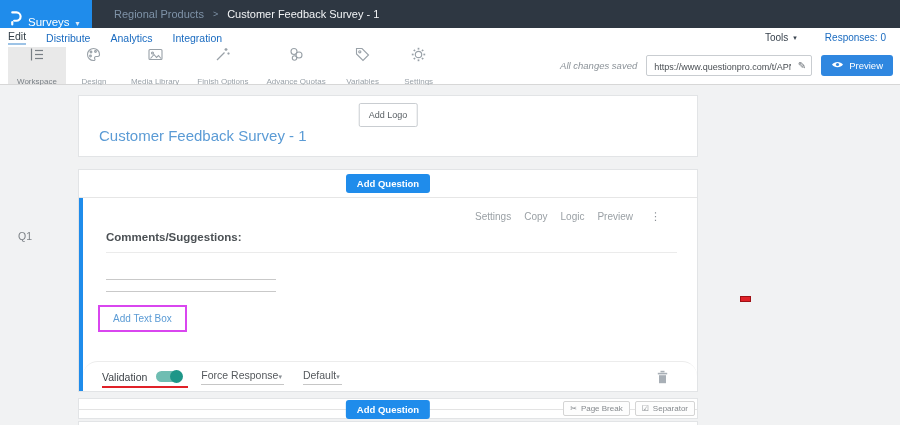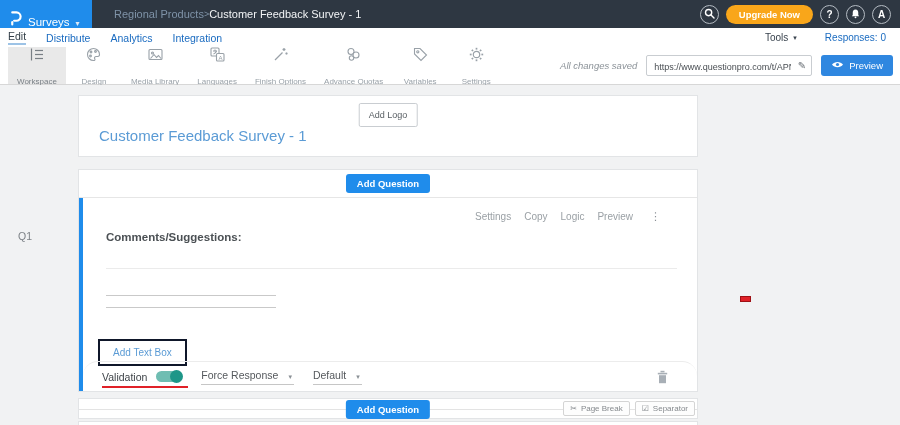--- a/index.html
+++ b/index.html
@@ -3,21 +3,21 @@
 <meta charset="utf-8">
 <style>
   * { box-sizing: border-box; margin: 0; padding: 0; }
   body { font-family: "Liberation Sans", sans-serif; }
   .app { position: relative; width: 900px; height: 425px; overflow: hidden; background: #f1f2f3; }
 
   
   .topbar { position: absolute; top: 0; left: 0; right: 0; height: 28px; background: #2e3742; display: flex; align-items: center; }
   .brand { width: 92px; height: 28px; background: #1f8ceb; display: flex; align-items: flex-end; padding-left: 9px; gap: 6px; color: #fff; font-size: 11.5px; cursor: pointer; }
   .brand .caret { font-size: 8px; color: #dce9f7; }
-  .breadcrumb { margin-left: 22px; display: flex; align-items: center; font-size: 11px; }
+  .breadcrumb { margin-left: 22px; display: flex; align-items: center; gap: 9px; font-size: 11px; }
   .bc-parent { color: #7f93a8; cursor: pointer; }
   .bc-sep { color: #7f93a8; font-size: 9px; }
   .bc-current { color: #f2f4f6; }
   .topbar-right { margin-left: auto; display: flex; align-items: center; gap: 7px; padding-right: 9px; }
   .circle-btn { width: 19px; height: 19px; border-radius: 50%; border: 1.5px solid #b4bbc2; background: transparent; color: #fff; display: flex; align-items: center; justify-content: center; font-size: 10px; font-weight: bold; cursor: pointer; font-family: inherit; }
   .upgrade { height: 19px; border: none; border-radius: 10px; background: #f9a61a; color: #fff; font-size: 9.5px; font-weight: bold; padding: 0 13px; cursor: pointer; font-family: inherit; }
 
   
   .mainnav { position: absolute; top: 28px; left: 0; right: 0; height: 19px; background: #fff; display: flex; align-items: center; padding-left: 8px; gap: 20px; font-size: 10.5px; }
   .nav-link { color: #1a6bc0; text-decoration: none; cursor: pointer; }
@@ -49,32 +49,32 @@
   .add-logo { position: absolute; left: 50%; transform: translateX(-50%); top: 7px; height: 24px; background: #fff; border: 1px solid #c9cdd1; border-radius: 2px; font-size: 9px; color: #5a6065; padding: 0 9px; cursor: pointer; font-family: inherit; }
   .survey-title { position: absolute; left: 20px; top: 31px; font-size: 15px; font-weight: 400; color: #5b9bd5; cursor: text; }
 
   .question-section { top: 84px; height: 223px; }
   .addq-strip { height: 28px; border-bottom: 1px solid #e6e6e6; display: flex; align-items: center; justify-content: center; }
   .btn-add-question { background: #1f8ceb; color: #fff; border: none; border-radius: 3px; font-size: 9.5px; font-weight: bold; padding: 4px 11px; cursor: pointer; font-family: inherit; }
   .question-card { position: relative; height: 193px; border-left: 4px solid #1f8ceb; }
   .q-actions { display: flex; justify-content: flex-end; align-items: center; gap: 13px; padding: 12px 36px 0 0; font-size: 10px; }
   .q-actions a { color: #9aa0a5; text-decoration: none; cursor: pointer; }
   .kebab { font-size: 11px; color: #8a9095; margin-left: 4px; cursor: pointer; }
-  .q-title { margin: 8px 20px 0 23px; padding-bottom: 25px; font-size: 11.5px; font-weight: bold; color: #4b5054; border-bottom: 1px solid #ebebeb; cursor: text; }
+  .q-title { margin: 8px 20px 0 23px; padding-bottom: 9px; font-size: 11.5px; font-weight: bold; color: #4b5054; border-bottom: 1px solid #ebebeb; cursor: text; }
   .q-answer { margin: 15px 0 0 23px; width: 170px; }
   .q-row { height: 12px; border-bottom: 1px solid #c9c9c9; font-size: 10px; color: #9aa0a6; cursor: text; }
   .q-row.first { height: auto; padding-bottom: 3px; }
-  .add-textbox-wrap { display: inline-block; margin: 31px 0 0 15px; border: 2px solid #0f172a; }
+  .add-textbox-wrap { display: inline-block; margin: 13px 0 0 15px; border: 2px solid #d946ef; }
   .add-textbox { display: block; background: #fff; border: none; color: #5b9bd5; font-size: 10px; padding: 6px 13px; cursor: pointer; font-family: inherit; }
   .q-footer { position: absolute; left: 0; right: 0; bottom: 0; height: 30px; border-top: 1px solid #ececec; display: flex; align-items: center; padding: 0 28px 0 19px; border-radius: 15px; }
   .validation-label { font-size: 10.5px; color: #3f4449; }
   .toggle { width: 26px; height: 11px; border-radius: 6px; background: #6fbdb2; margin-left: 9px; position: relative; cursor: pointer; }
   .knob { position: absolute; right: -1px; top: -1px; width: 13px; height: 13px; border-radius: 50%; background: #1e9688; }
   .red-underline { position: absolute; left: 19px; bottom: 3px; width: 86px; height: 2px; background: #e02128; }
-  .dropdown { font-size: 10.5px; color: #55595d; border-bottom: 1px solid #c6c6c6; padding: 0 2px 3px 0; margin-left: 19px; display: flex; align-items: baseline; gap: 10px; cursor: pointer; }
+  .dropdown { font-size: 10.5px; color: #55595d; border-bottom: 1px solid #c6c6c6; padding: 0 2px 3px 0; margin-left: 19px; display: flex; align-items: baseline; cursor: pointer; }
   .dd-caret { font-size: 7px; color: #8a9095; }
   .trash-btn { margin-left: auto; background: none; border: none; padding: 0; cursor: pointer; line-height: 0; }
 
   .bottom-strip { top: 313px; height: 21px; }
   .hline { position: absolute; left: 0; right: 0; top: 10px; height: 1px; background: #e3e3e3; }
   .bottom-strip .btn-add-question { position: absolute; left: 50%; transform: translateX(-50%); top: 1px; }
   .strip-right { position: absolute; right: 2px; top: 2px; display: flex; gap: 5px; }
   .mini-btn { height: 15px; background: #fdfdfd; border: 1px solid #d4d4d4; border-radius: 2px; font-size: 8px; color: #85898d; display: flex; align-items: center; gap: 4px; padding: 0 6px; cursor: pointer; font-family: inherit; }
   .mini-btn .mi { font-size: 8px; color: #85898d; }
 
@@ -96,43 +96,20 @@
         </svg>
       </span>
       <span>Surveys</span>
       <span class="caret">▾</span>
     </div>
     <nav class="breadcrumb">
       <span class="bc-parent">Regional Products</span>
       <span class="bc-sep">&gt;</span>
       <span class="bc-current">Customer Feedback Survey - 1</span>
     </nav>
-    <div class="topbar-right">
-      <button class="circle-btn">
-        <span>
-          <svg width="11" height="11" viewBox="0 0 11 11">
-            <circle cx="4.6" cy="4.6" r="3.1" fill="none" stroke="#fff" stroke-width="1.4"></circle>
-            <line x1="7" y1="7" x2="10" y2="10" stroke="#fff" stroke-width="1.4" stroke-linecap="round"></line>
-          </svg>
-        </span>
-      </button>
-      <button class="upgrade">Upgrade Now</button>
-      <button class="circle-btn">
-          <span>?</span>
-        </button>
-      <button class="circle-btn">
-        <span>
-          <svg width="11" height="11" viewBox="0 0 12 12">
-            <path d="M6 1.5 C3.8 1.5 3 3.2 3 5 L3 7.5 2 9 H10 L9 7.5 9 5 C9 3.2 8.2 1.5 6 1.5 Z" fill="#fff"></path>
-            <circle cx="6" cy="10.2" r="1" fill="#fff"></circle>
-          </svg>
-        </span>
-      </button>
-      <button class="circle-btn">A</button>
-    </div>
   </header>
 
   <nav class="mainnav">
     <a class="nav-link active">Edit</a>
     <a class="nav-link">Distribute</a>
     <a class="nav-link">Analytics</a>
     <a class="nav-link">Integration</a>
     <div class="nav-right">
       <span class="tools">
         <span>Tools</span>
@@ -167,33 +144,20 @@
     </div>
     <div class="tool">
       <span>
         <svg width="17" height="17" viewBox="0 0 17 17" stroke="currentColor" stroke-width="1.1" fill="none">
           <rect x="2" y="3.5" width="13" height="10" rx="1"></rect>
           <circle cx="5.5" cy="7" r="1"></circle>
           <path d="M3.5 12.5 l3.5-4 2.5 3 2-2 2.5 3"></path>
         </svg>
       </span>
       <span>Media Library</span>
-    </div>
-    <div class="tool">
-      <span>
-        <svg width="17" height="17" viewBox="0 0 17 17" stroke="currentColor" stroke-width="1.1" fill="none">
-          <rect x="2" y="2" width="8" height="8" rx="1"></rect>
-          <line x1="4" y1="5" x2="8" y2="5"></line>
-            <line x1="6" y1="3.5" x2="6" y2="5"></line>
-            <path d="M4.5 8 c1.5-0.5 2.5-1.5 3-3"></path>
-          <rect x="7.5" y="7.5" width="7.5" height="7.5" rx="1" fill="#fff"></rect>
-          <text x="9.6" y="13.6" font-size="6" stroke="none" fill="currentColor" font-family="inherit">A</text>
-        </svg>
-      </span>
-      <span>Languages</span>
     </div>
     <div class="tool">
       <span>
         <svg width="17" height="17" viewBox="0 0 17 17" stroke="currentColor" stroke-width="1.3" fill="none">
           <line x1="3" y1="14" x2="10.5" y2="6.5"></line>
           <line x1="12" y1="2" x2="12" y2="5"></line>
             <line x1="10.5" y1="3.5" x2="13.5" y2="3.5"></line>
           <line x1="14.5" y1="6.5" x2="14.5" y2="8.5"></line>
             <line x1="13.5" y1="7.5" x2="15.5" y2="7.5"></line>
         </svg>

